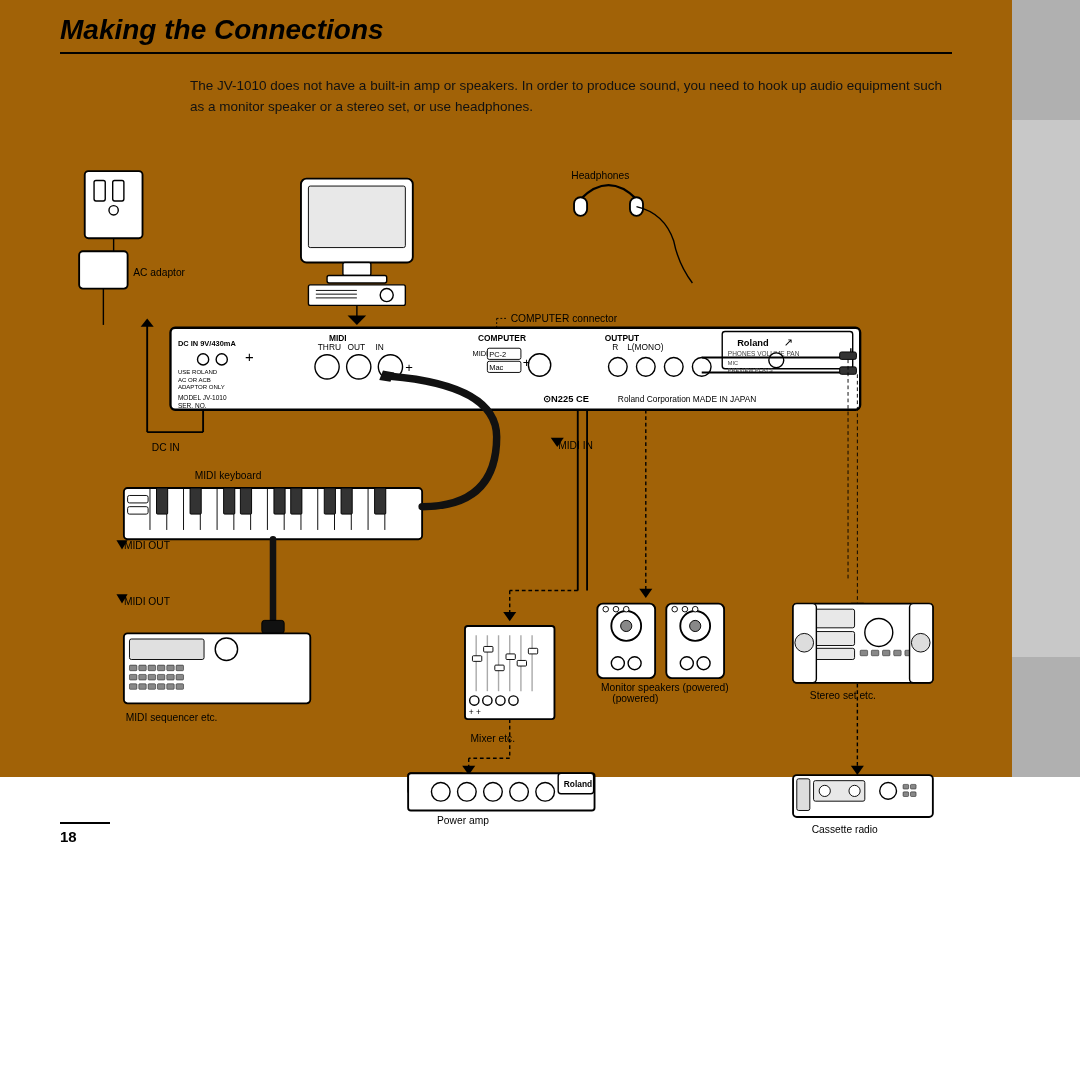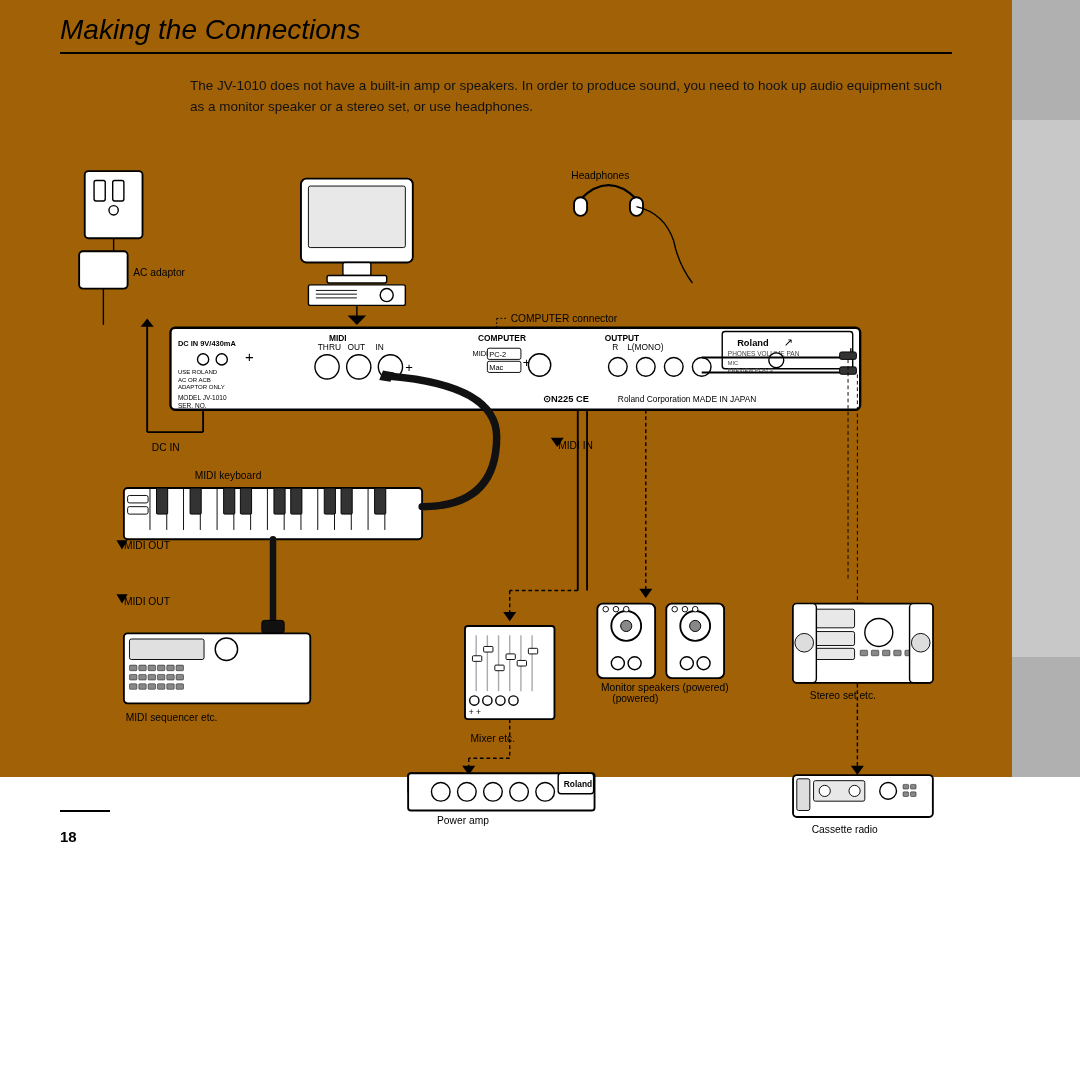--- a/index.html
+++ b/index.html
@@ -62,21 +62,21 @@
     .header-banner-text {
       font-size: 17px;
       font-weight: bold;
       letter-spacing: 0.5px;
     }
 
     
     .section-title {
       margin: 28px 60px 0 60px;
       font-size: 28px;
-      font-weight: normal;
+      font-weight: bold;
       font-style: italic;
       border-bottom: 2px solid #000;
       padding-bottom: 6px;
     }
 
     
     .description {
       margin: 22px 60px 12px 190px;
       font-size: 13.5px;
       line-height: 1.55;
@@ -96,21 +96,21 @@
     }
 
     
     .page-number {
       position: absolute;
       bottom: 22px;
       left: 60px;
       font-size: 15px;
       font-weight: bold;
       border-top: 2px solid #000;
-      padding-top: 16px;
+      padding-top: 4px;
       width: 50px;
     }
   </style>
 </head>
 <body>
 
 <div class="page-container">
   <div class="main-content">
 
     <div class="header-banner">

